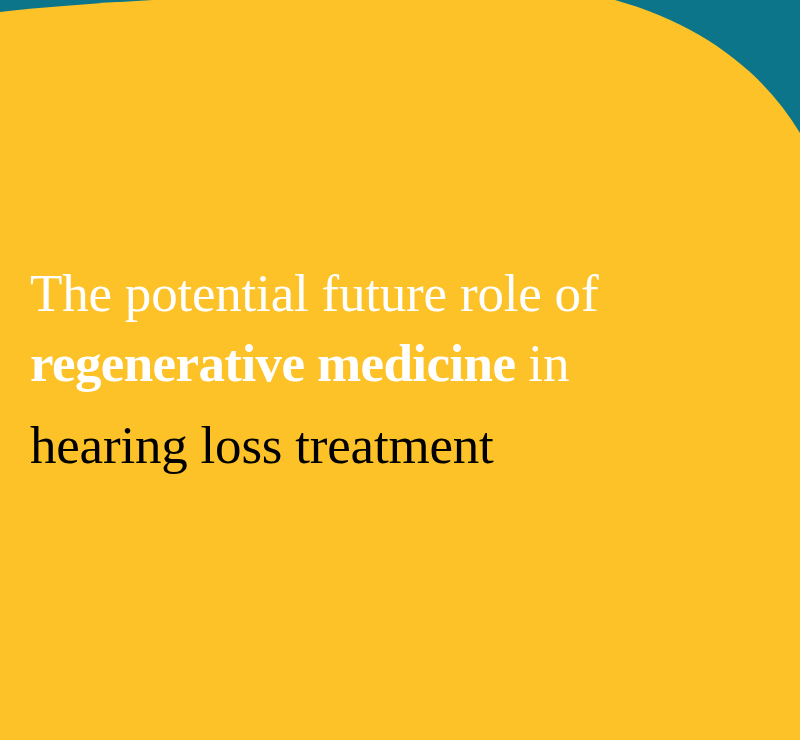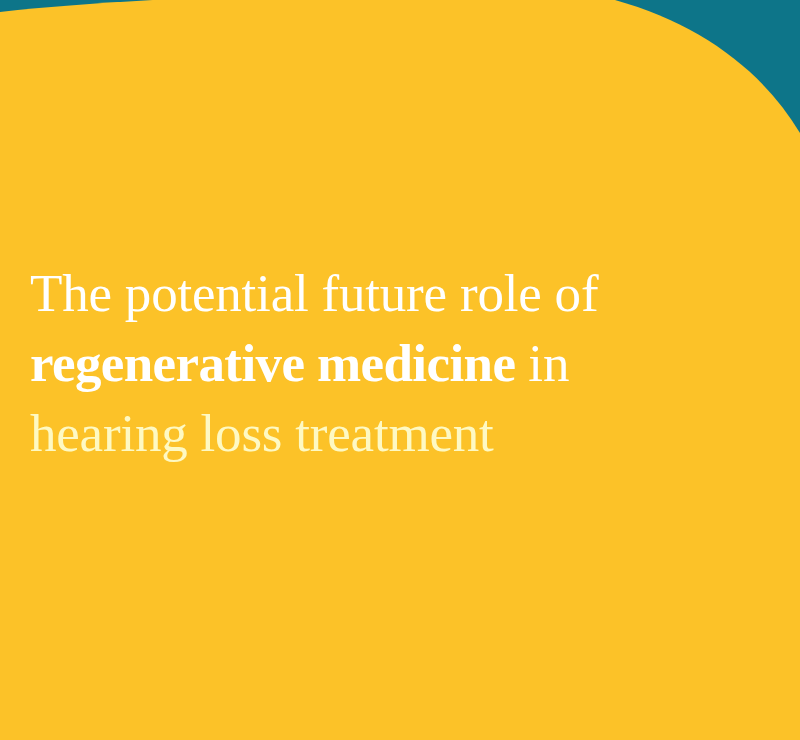--- a/index.html
+++ b/index.html
@@ -62,16 +62,16 @@
              C 180 -8, 440 -10, 615 0
              C 700 24, 762 70, 800 133
              L 800 740
              L 0 740
              Z" fill="#fcc228"></path>
   </svg>
 
   <div id="title-block">
     <span class="title-line" style="color: rgb(255, 255, 255);"><span class="light">The potential future role of</span></span>
     <span class="title-line" style="color: #ffffff;"><span class="bold">regenerative medicine</span><span class="light"> in</span></span>
-    <span class="title-line" style="color: #fef9c3;"><span class="light">hearing loss treatment</span></span>
+    <span class="title-line" style="color: #000000; margin-top: 12px;"><span class="light">hearing loss treatment</span></span>
   </div>
 
 </div>
 
 </body></html>

